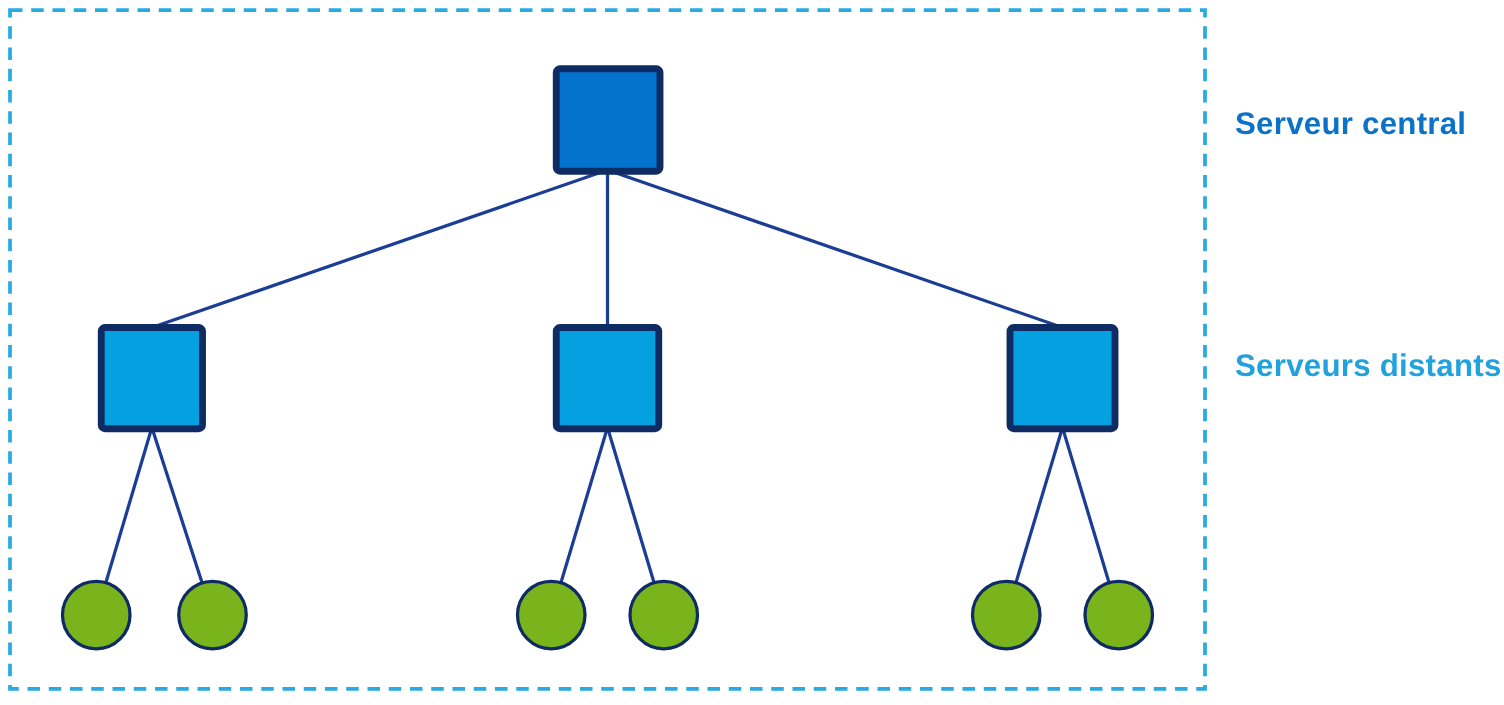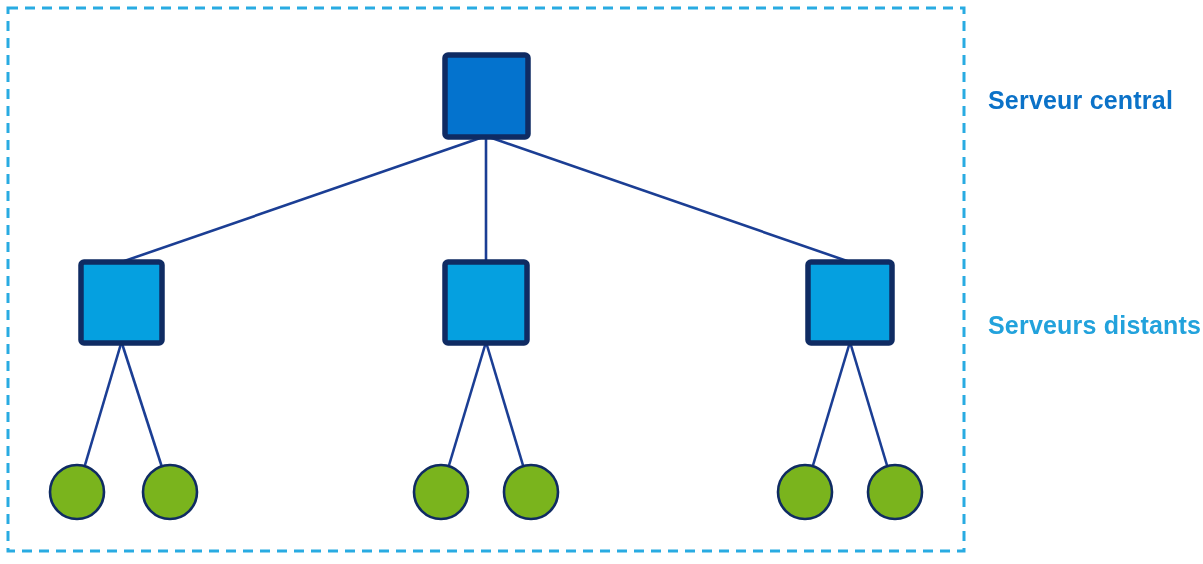--- a/index.html
+++ b/index.html
@@ -49,15 +49,15 @@
       <circle cx="77" cy="492" r="27" fill="#7AB41D" stroke="#0F2B63" stroke-width="2.6"></circle>
       <circle cx="170" cy="492" r="27" fill="#7AB41D" stroke="#0F2B63" stroke-width="2.6"></circle>
       <circle cx="441" cy="492" r="27" fill="#7AB41D" stroke="#0F2B63" stroke-width="2.6"></circle>
       <circle cx="531" cy="492" r="27" fill="#7AB41D" stroke="#0F2B63" stroke-width="2.6"></circle>
       <circle cx="805" cy="492" r="27" fill="#7AB41D" stroke="#0F2B63" stroke-width="2.6"></circle>
       <circle cx="895" cy="492" r="27" fill="#7AB41D" stroke="#0F2B63" stroke-width="2.6"></circle>
     </svg>
 
   <div class="row-label" id="label-central" style="left: 988px; top: 100px; color: rgb(11, 114, 200);">Serveur central</div>
 
-  <div class="row-label" id="label-distant" style="left: 988px; top: 293px; color: rgb(34, 162, 220); margin-top: 32px;">Serveurs distants</div>
+  <div class="row-label" id="label-distant" style="left: 988px; top: 293px; color: rgb(34, 162, 220);">Serveurs distants</div>
 
 </div>
 
 </body></html>

